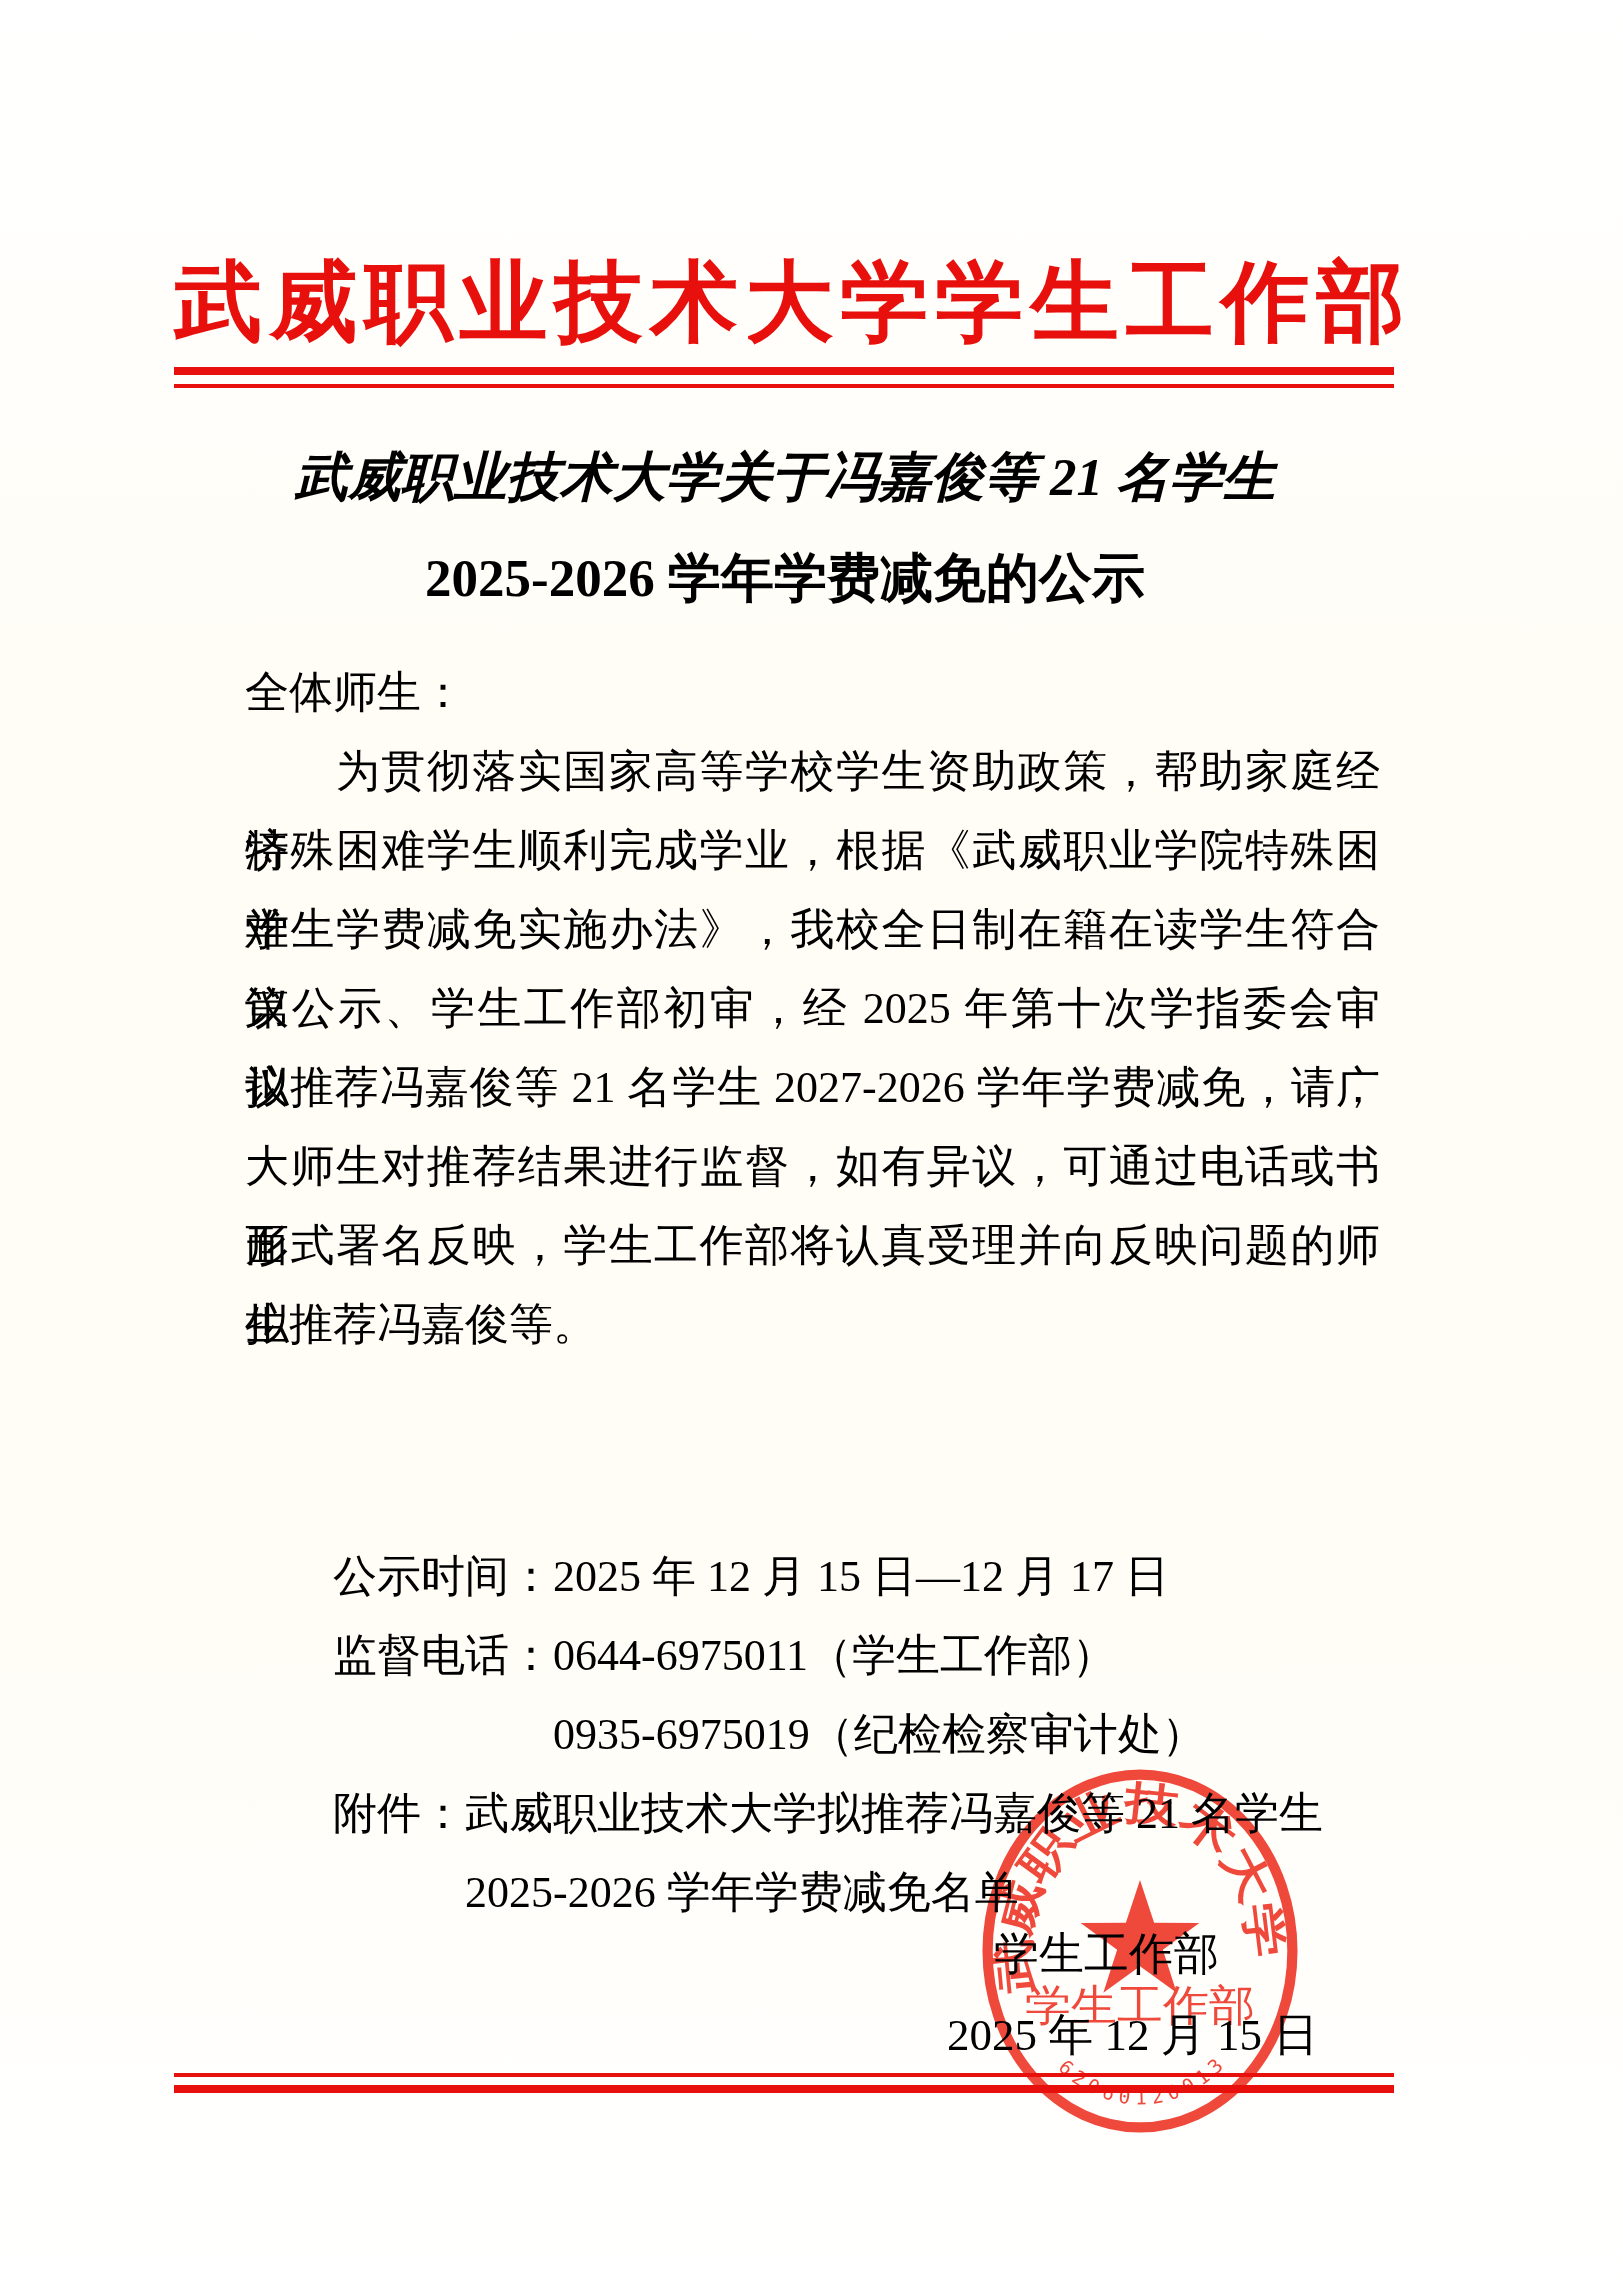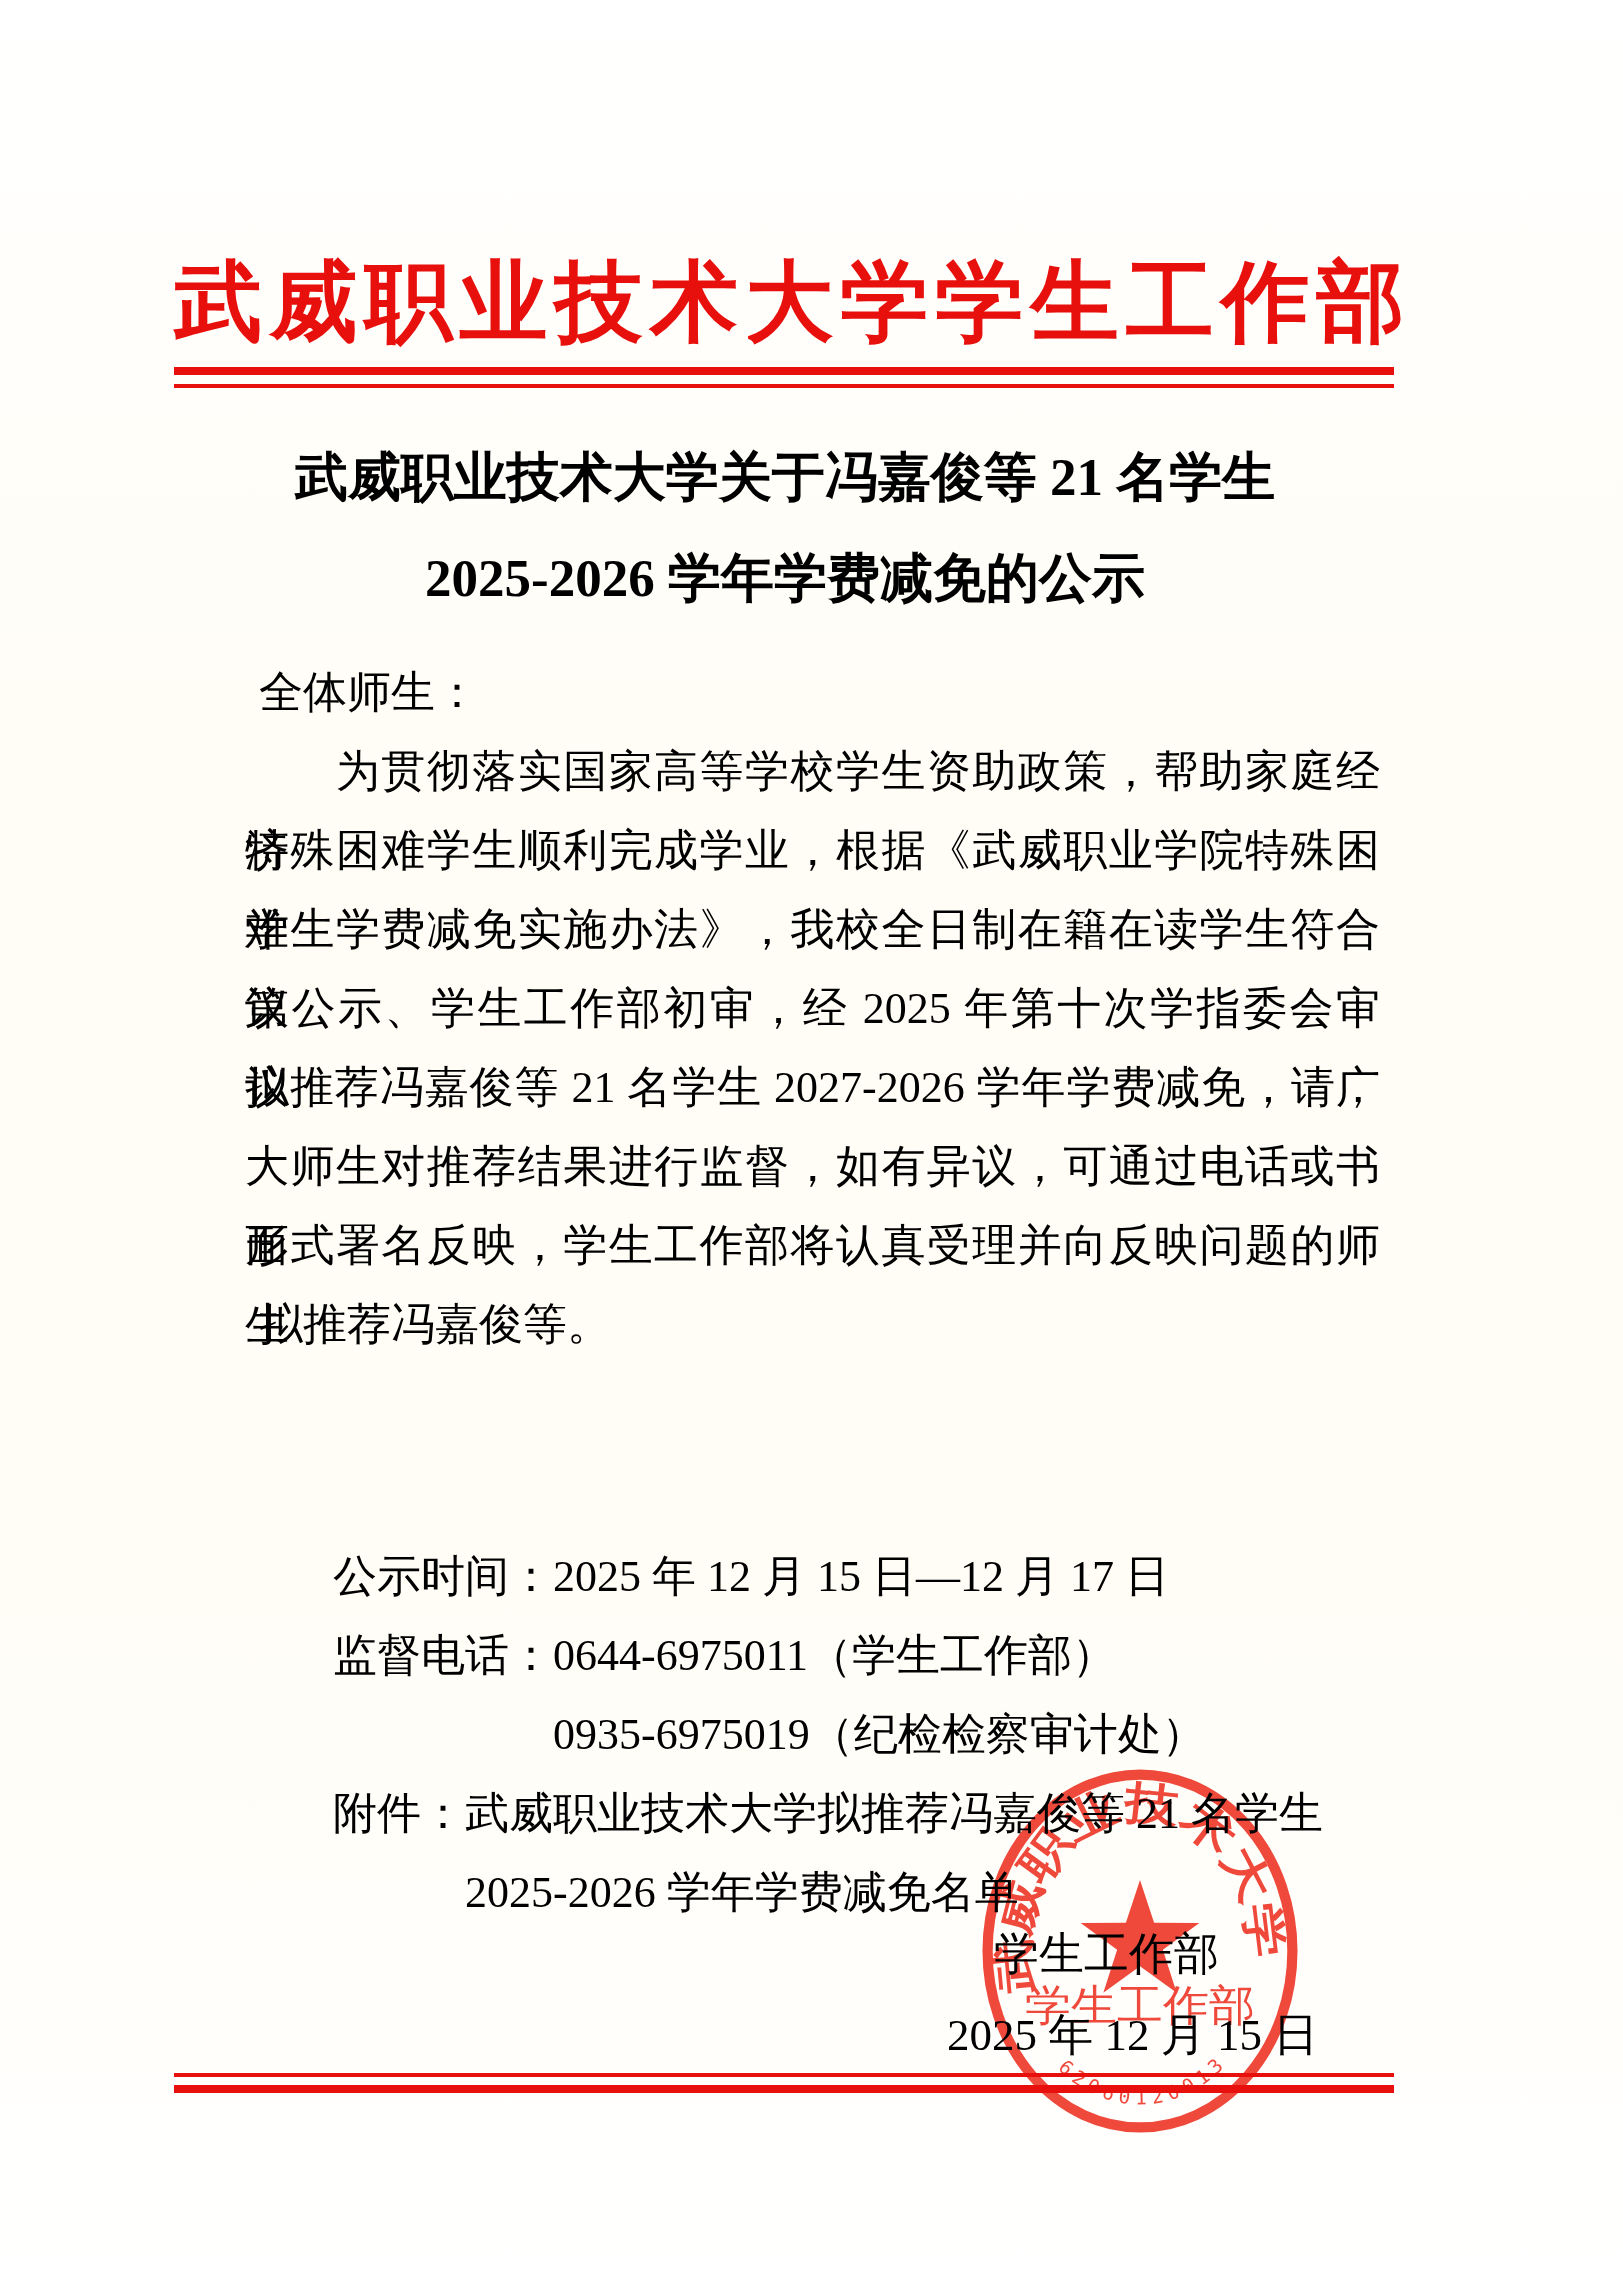--- a/index.html
+++ b/index.html
@@ -15,26 +15,26 @@
   }
   .rule { position:absolute; left:174px; width:1220px; }
   .rule-top-thick { top:367px; height:7.7px; }
   .rule-top-thin  { top:384px; height:4.1px;  }
   .rule-bot-thin  { top:2073px; height:4.1px; }
   .rule-bot-thick { top:2085px; height:7.7px; }
   .doc-title {
     position:absolute; left:174px; width:1222px; text-align:center;
     font-size:53px; font-weight:bold; white-space:nowrap; line-height:66px;
   }
-  .doc-title-1 { top:444px; }
+  .doc-title-1 { top:444px;font-style:italic; }
   .doc-title-2 { top:545px; }
   .body-block { position:absolute; left:245px; top:653px; width:1135px; font-size:44px; }
   .body-line { height:79px; line-height:79px; }
   .body-line.fill { text-align:justify; text-align-last:justify; }
-  .body-line.plain { white-space:nowrap;margin-left:14px; }
+  .body-line.plain { white-space:nowrap; }
   .info-block { position:absolute; left:245px; top:1537px; width:1155px; font-size:44px; }
   .info-line { height:79px; line-height:79px; white-space:nowrap; }
   .signature { position:absolute; left:994px; top:1926px; font-size:45px; line-height:56px; white-space:nowrap; }
   .doc-date  { position:absolute; left:947px; top:2007px; font-size:45px; line-height:56px; white-space:nowrap; }
   .seal { position:absolute; left:961px; top:1754px; width:358px; height:394px;
           mix-blend-mode:multiply; opacity:0.92; }
 </style>
 </head>
 <body>
 

